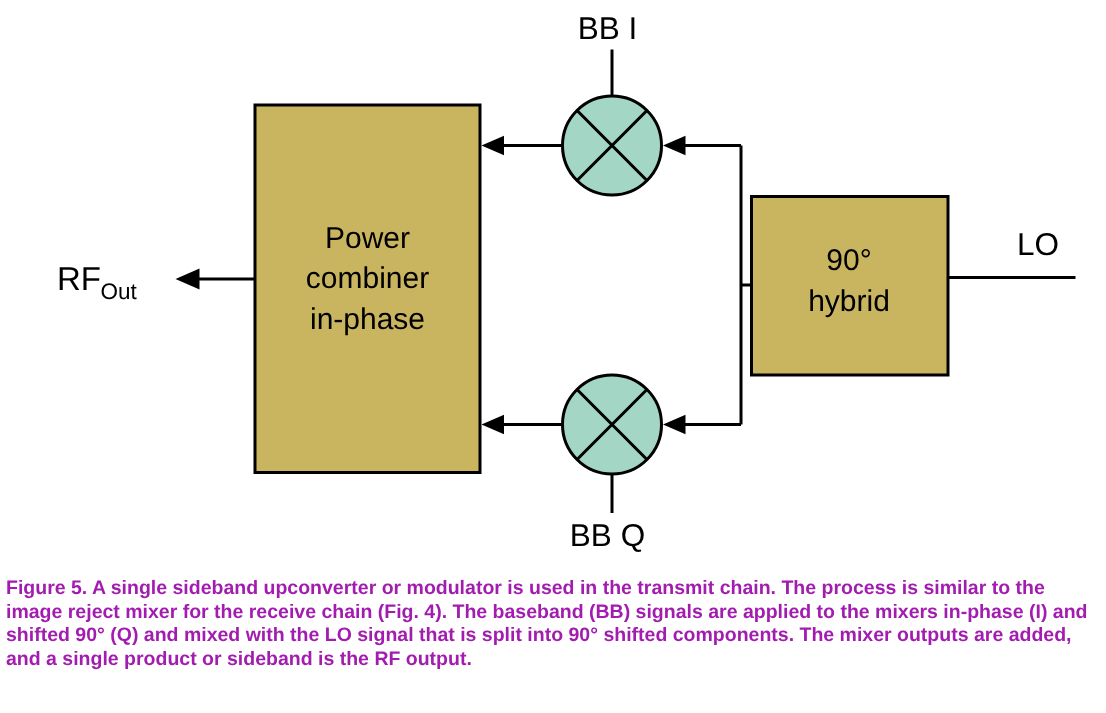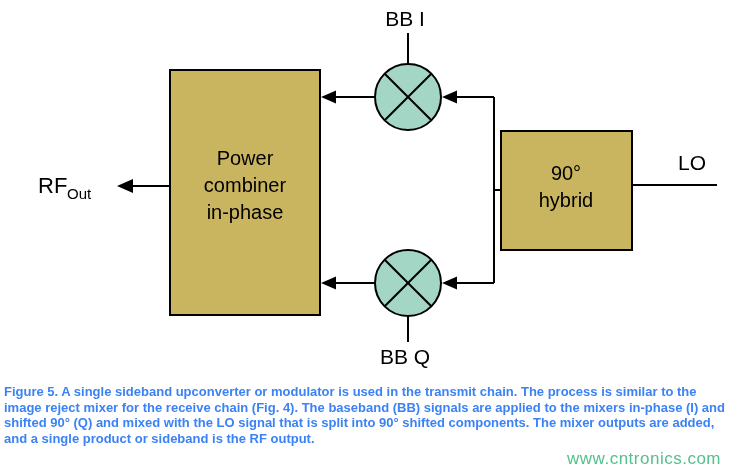--- a/index.html
+++ b/index.html
@@ -23,21 +23,21 @@
   }
   .caption {
     position: absolute;
     left: 4px;
     top: 384px;
     width: 730px;
     margin: 0;
     font-size: 13px;
     font-weight: bold;
     line-height: 15.5px;
-    color: #3b82f6;
+    color: #a21caf;
     text-align: left;
   }
   .watermark {
     position: absolute;
     right: 16px;
     bottom: 6px;
     font-size: 17px;
     font-weight: normal;
     color: #55c08d;
     letter-spacing: 0.5px;
@@ -92,15 +92,14 @@
     <polygon points="321,283 336,276.5 336,289.5" fill="#000000"></polygon>
 
     <line x1="170" y1="186" x2="132" y2="186" stroke="#000000" stroke-width="2"></line>
     <polygon points="117,186 133,179 133,193" fill="#000000"></polygon>
     <text class="svg-label" x="38" y="193" font-size="22" text-anchor="start">RF</text>
     <text class="svg-label" x="67" y="199" font-size="15" text-anchor="start">Out</text>
   </svg>
 
   <p class="caption">Figure 5. A single sideband upconverter or modulator is used in the transmit chain. The process is similar to the image reject mixer for the receive chain (Fig. 4). The baseband (BB) signals are applied to the mixers in-phase (I) and shifted 90° (Q) and mixed with the LO signal that is split into 90° shifted components. The mixer outputs are added, and a single product or sideband is the RF output.</p>
 
-  <div class="watermark">www.cntronics.com</div>
 
 </div>
 
 </body></html>

